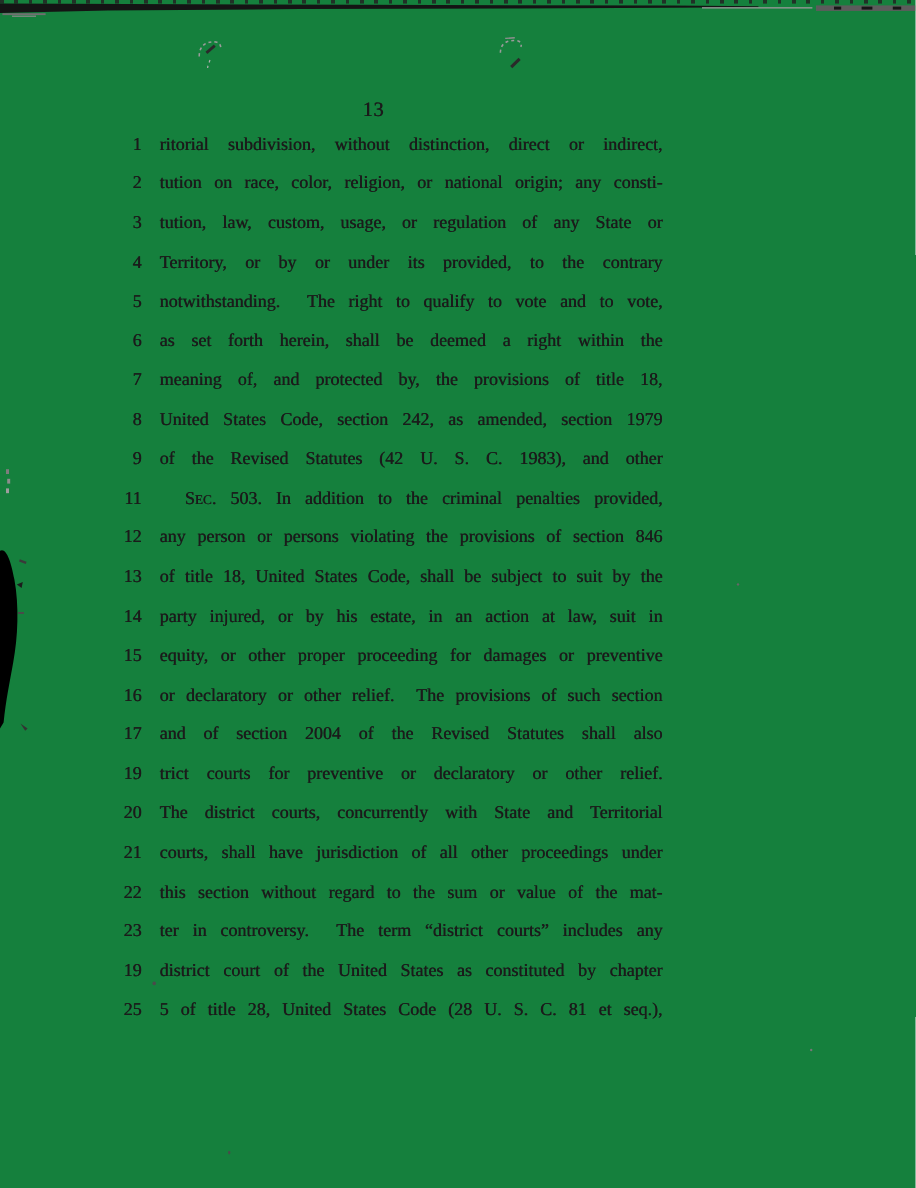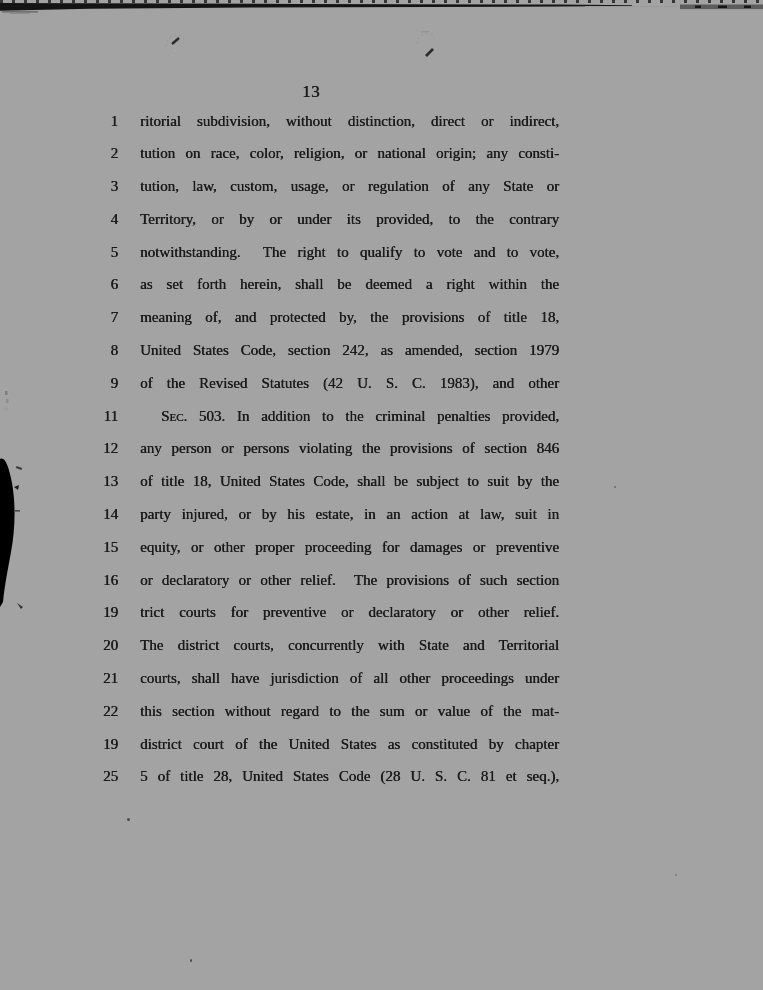--- a/index.html
+++ b/index.html
@@ -4,21 +4,21 @@
 <style>
   html, body {
     margin: 0;
     padding: 0;
     background: #e8e8e8;
   }
   .page {
     position: relative;
     width: 763px;
     height: 990px;
-    background: #a3a3a3;
+    background: #15803d;
     overflow: hidden;
     font-family: "Liberation Serif", "DejaVu Serif", serif;
     color: #1b1b1b;
   }
   
   .scan-dots {
     position: absolute;
     top: 0; left: 0;
     width: 763px; height: 3px;
     background: repeating-linear-gradient(90deg,
@@ -76,21 +76,21 @@
     line-height: 32.8px;
     font-size: 15px;
   }
   .line-num {
     width: 28px;
     flex: 0 0 28px;
     text-align: right;
     text-shadow: 0.4px 0 0 currentColor;
   }
   .line-text {
-    margin-left: 22px;
+    margin-left: 15px;
     width: 419px;
     flex: 0 0 419px;
     text-align: justify;
     text-align-last: justify;
     white-space: pre-wrap;
     word-spacing: 0.5px;
     text-shadow: 0.4px 0 0 currentColor;
   }
   .line-text.para-end {
     text-align-last: left;
@@ -206,36 +206,44 @@
     </div>
       <div class="line">
       <span class="line-num">15</span>
       <span class="line-text">equity, or other proper proceeding for damages or preventive</span>
     </div>
       <div class="line">
       <span class="line-num">16</span>
       <span class="line-text">or declaratory or other relief.  The provisions of such section</span>
     </div>
       <div class="line">
+      <span class="line-num">17</span>
+      <span class="line-text">and of section 2004 of the Revised Statutes shall also</span>
+    </div>
+      <div class="line">
       <span class="line-num">19</span>
       <span class="line-text">trict courts for preventive or declaratory or other relief.</span>
     </div>
       <div class="line">
       <span class="line-num">20</span>
       <span class="line-text">The district courts, concurrently with State and Territorial</span>
     </div>
       <div class="line">
       <span class="line-num">21</span>
       <span class="line-text">courts, shall have jurisdiction of all other proceedings under</span>
     </div>
       <div class="line">
       <span class="line-num">22</span>
       <span class="line-text">this section without regard to the sum or value of the mat-</span>
     </div>
       <div class="line">
+      <span class="line-num">23</span>
+      <span class="line-text">ter in controversy.  The term “district courts” includes any</span>
+    </div>
+      <div class="line">
       <span class="line-num">19</span>
       <span class="line-text">district court of the United States as constituted by chapter</span>
     </div>
       <div class="line">
       <span class="line-num">25</span>
       <span class="line-text">5 of title 28, United States Code (28 U. S. C. 81 et seq.),</span>
     </div>
     </main>
 
 </div>

